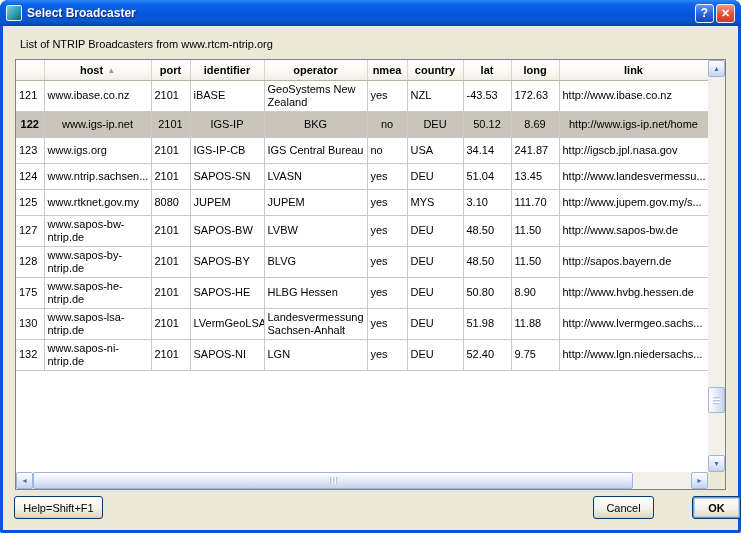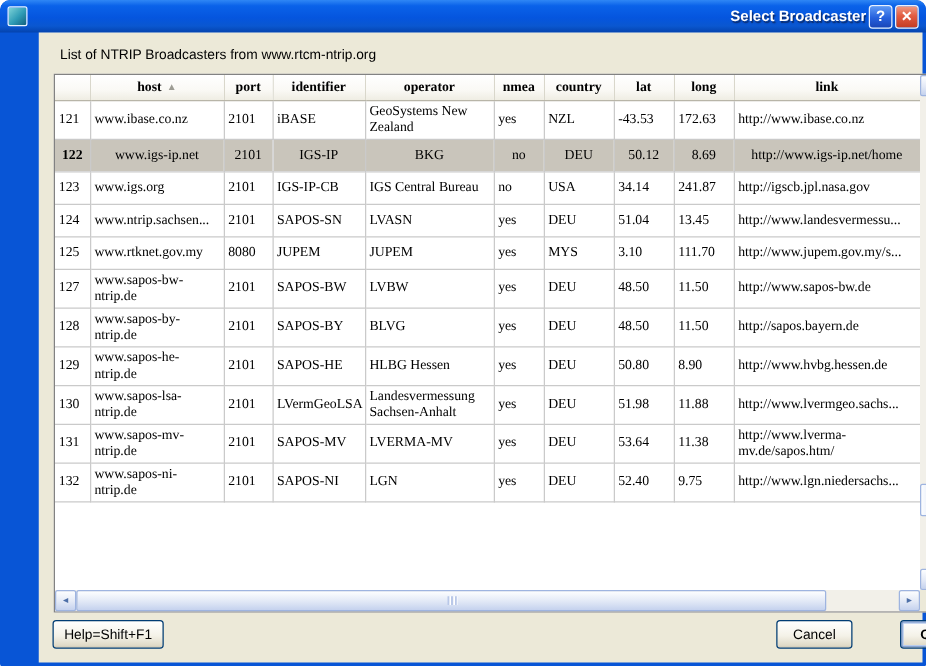--- a/index.html
+++ b/index.html
@@ -31,53 +31,52 @@
   .app-icon {
     width: 16px; height: 16px; margin-right: 5px;
     background: linear-gradient(135deg, #7FD4D8 0%, #2E9BB5 55%, #12607E 100%);
     border: 1px solid #E8F4FF;
     border-radius: 2px;
   }
   .title-text {
     flex: 1;
     color: #fff; font-weight: bold; font-size: 12px;
     text-shadow: 1px 1px 1px #0A2A6A;
-    white-space: nowrap; overflow: hidden; text-align: right;
+    white-space: nowrap; overflow: hidden;
   }
   .tb-btn {
     width: 19px; height: 19px; margin-left: 2px;
     display: flex; align-items: center; justify-content: center;
     color: #fff; font-weight: bold; font-size: 12px;
     border: 1px solid #EAF2FF;
     border-radius: 3px;
     cursor: default;
   }
   .tb-help { background: linear-gradient(180deg, #5E9AF5 0%, #2560DD 55%, #1946B8 100%); }
   .tb-close { background: linear-gradient(180deg, #F09B84 0%, #E25C41 45%, #C33C24 100%); font-size: 11px; }
   
   .client {
     position: relative;
     height: 504px;
     background: var(--dialog-bg, #ECE9D8);
-    margin-left: 28px;
   }
   .subtitle { position: absolute; left: 17px; top: 12px; }
   
   .grid {
     position: absolute; left: 12px; top: 33px;
     width: 711px; height: 431px;
     background: #fff;
     border: 1px solid #828282;
   }
   .grid-scroll {
     position: absolute; left: 0; top: 0;
     width: 692px; height: 412px;
     overflow: hidden;
   }
-  table { border-collapse: collapse; table-layout: fixed; width: 692px; font-family: Liberation Serif, serif; }
+  table { border-collapse: collapse; table-layout: fixed; width: 692px; }
   col.w0 { width: 28px; }  col.w1 { width: 107px; } col.w2 { width: 39px; }
   col.w3 { width: 74px; }  col.w4 { width: 103px; } col.w5 { width: 40px; }
   col.w6 { width: 56px; }  col.w7 { width: 48px; }  col.w8 { width: 48px; }
   col.w9 { width: 149px; }
   th {
     height: 20px;
     font-weight: bold; font-size: 11px; text-align: center;
     background: linear-gradient(180deg, #FFFFFF 0%, #FAF9F5 60%, #EFEDE3 100%);
     border-right: 1px solid #D9D7CB;
     border-bottom: 1px solid #B8B5A8;
@@ -279,21 +278,21 @@
                 <td class="c-port">2101</td>
                 <td class="c-identifier">SAPOS-BY</td>
                 <td class="c-operator">BLVG</td>
                 <td class="c-nmea">yes</td>
                 <td class="c-country">DEU</td>
                 <td class="c-lat">48.50</td>
                 <td class="c-long">11.50</td>
                 <td class="c-link">http://sapos.bayern.de</td>
               </tr>
               <tr>
-                <td class="c-num">129</td>
+                <td class="c-num">175</td>
                 <td class="c-host">www.sapos-he-ntrip.de</td>
                 <td class="c-port">2101</td>
                 <td class="c-identifier">SAPOS-HE</td>
                 <td class="c-operator">HLBG Hessen</td>
                 <td class="c-nmea">yes</td>
                 <td class="c-country">DEU</td>
                 <td class="c-lat">50.80</td>
                 <td class="c-long">8.90</td>
                 <td class="c-link">http://www.hvbg.hessen.de</td>
               </tr>
@@ -301,32 +300,20 @@
                 <td class="c-num">130</td>
                 <td class="c-host">www.sapos-lsa-ntrip.de</td>
                 <td class="c-port">2101</td>
                 <td class="c-identifier">LVermGeoLSA</td>
                 <td class="c-operator">Landesvermessung Sachsen-Anhalt</td>
                 <td class="c-nmea">yes</td>
                 <td class="c-country">DEU</td>
                 <td class="c-lat">51.98</td>
                 <td class="c-long">11.88</td>
                 <td class="c-link">http://www.lvermgeo.sachs...</td>
-              </tr>
-              <tr>
-                <td class="c-num">131</td>
-                <td class="c-host">www.sapos-mv-ntrip.de</td>
-                <td class="c-port">2101</td>
-                <td class="c-identifier">SAPOS-MV</td>
-                <td class="c-operator">LVERMA-MV</td>
-                <td class="c-nmea">yes</td>
-                <td class="c-country">DEU</td>
-                <td class="c-lat">53.64</td>
-                <td class="c-long">11.38</td>
-                <td class="c-link">http://www.lverma-mv.de/sapos.htm/</td>
               </tr>
               <tr>
                 <td class="c-num">132</td>
                 <td class="c-host">www.sapos-ni-ntrip.de</td>
                 <td class="c-port">2101</td>
                 <td class="c-identifier">SAPOS-NI</td>
                 <td class="c-operator">LGN</td>
                 <td class="c-nmea">yes</td>
                 <td class="c-country">DEU</td>
                 <td class="c-lat">52.40</td>

